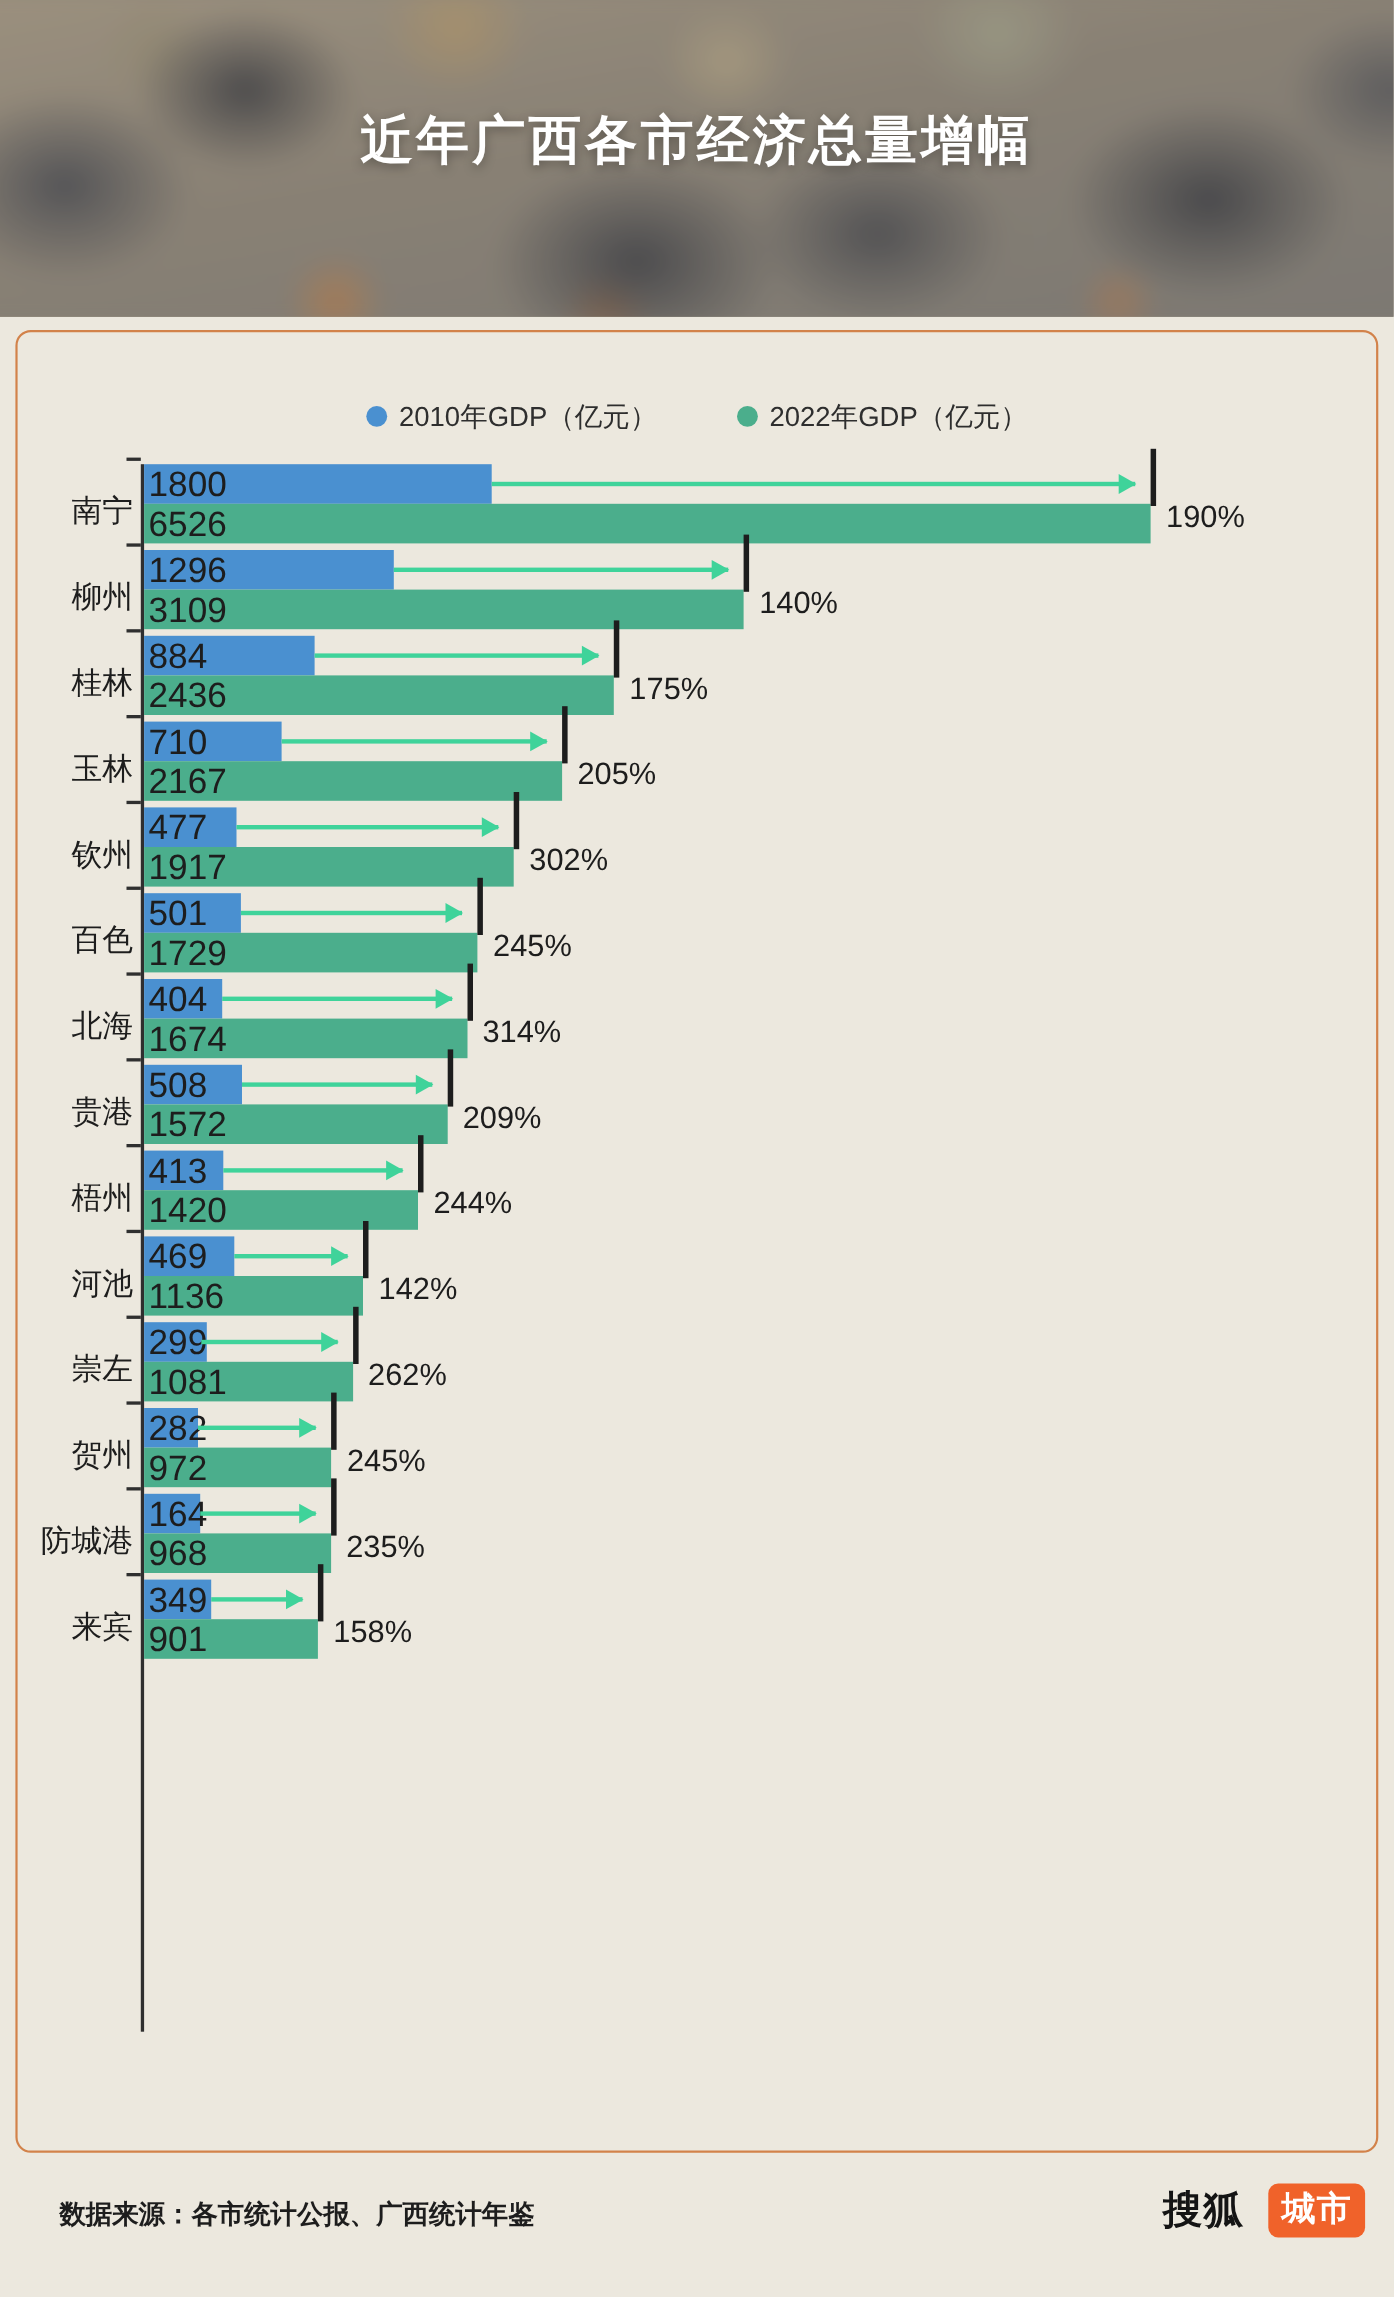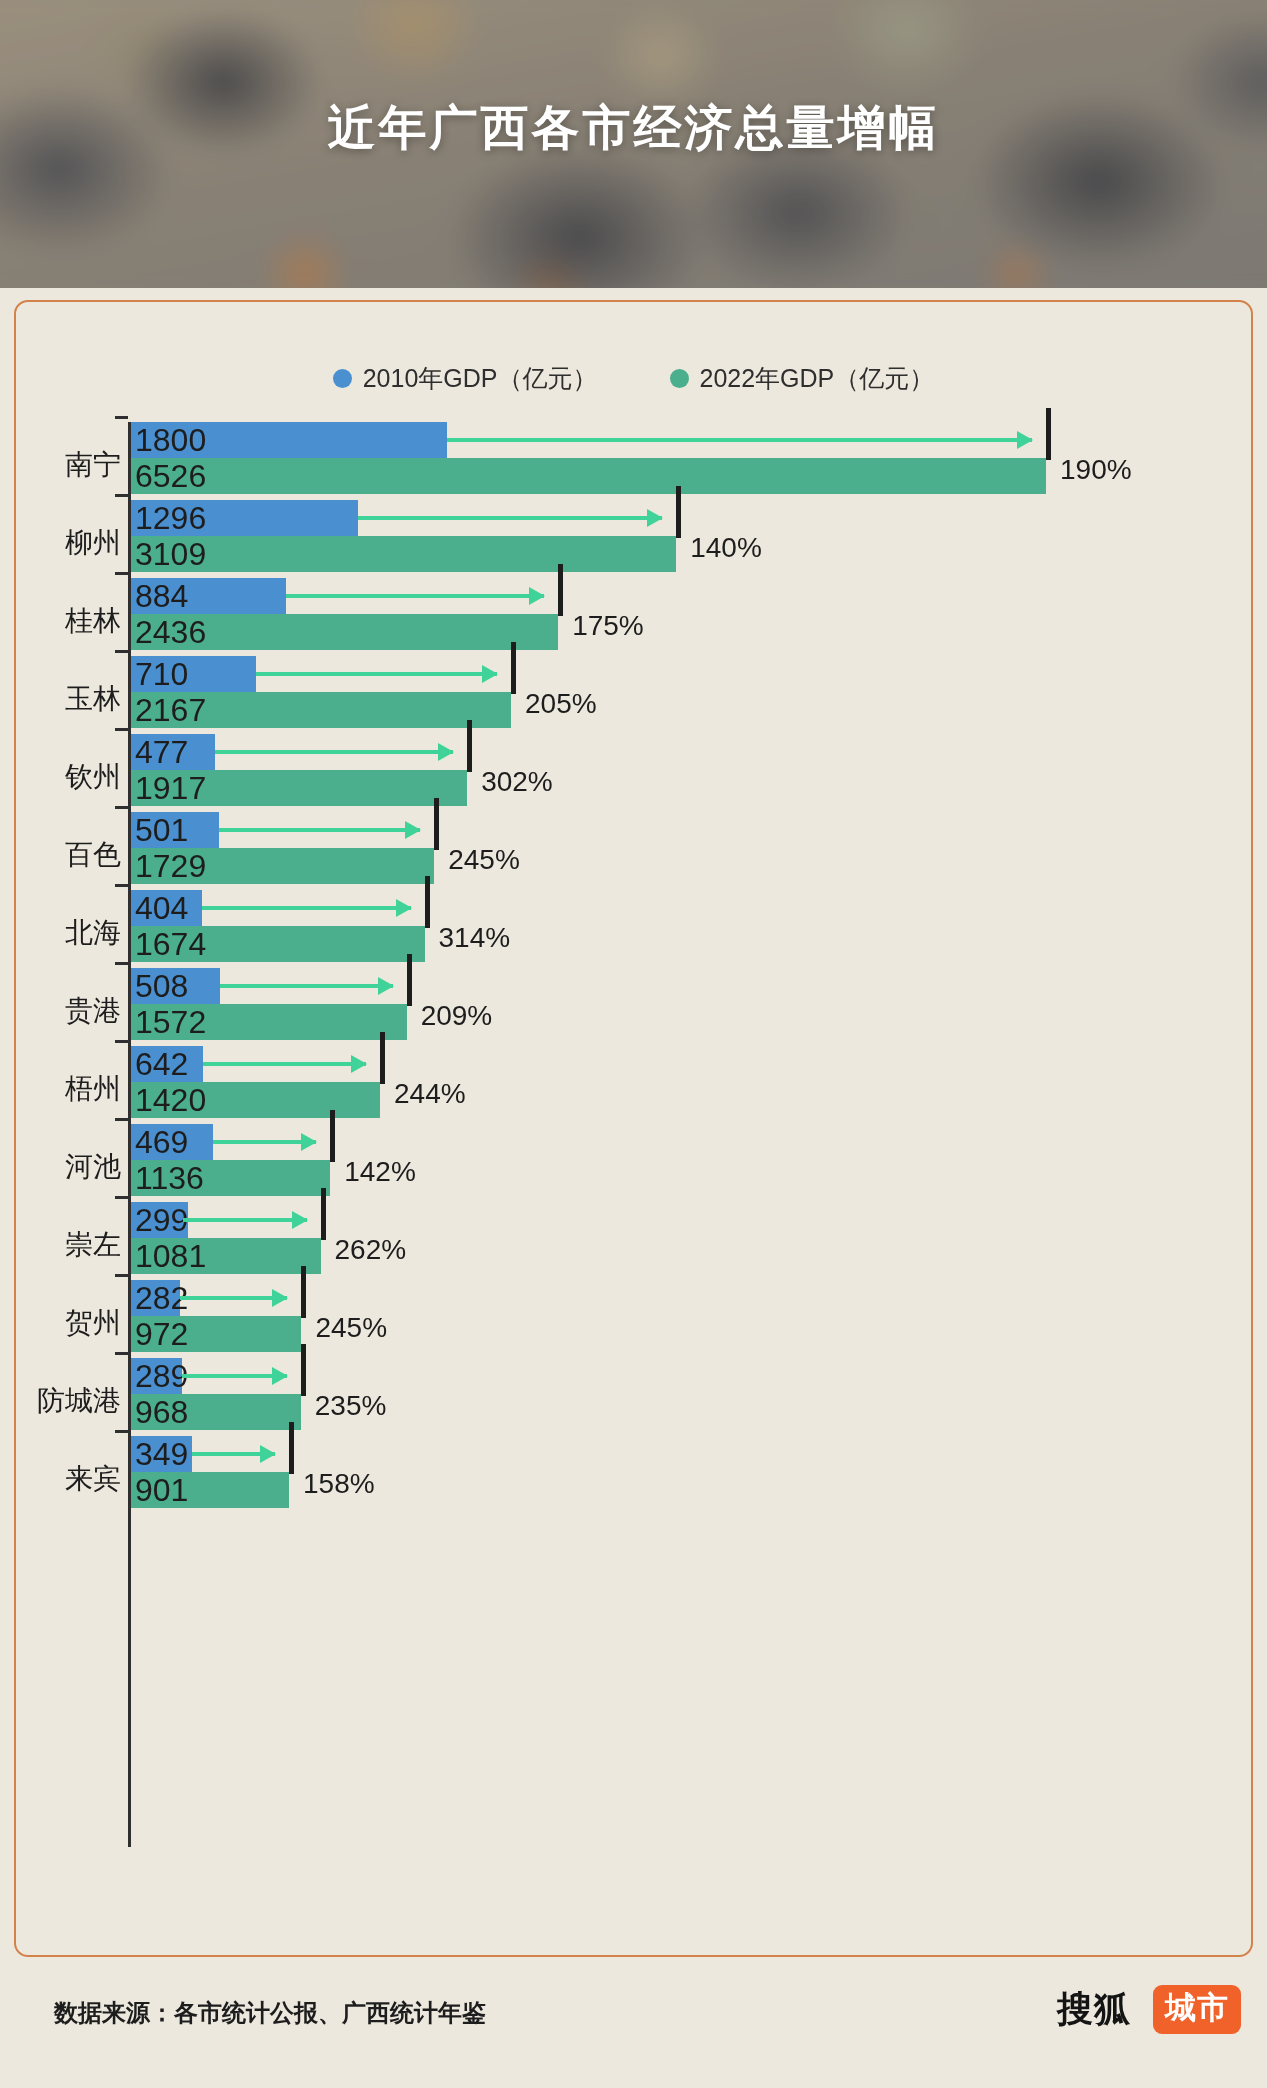--- a/index.html
+++ b/index.html
@@ -277,21 +277,21 @@
             <span class="arrow-head"></span>
           </div>
           <div class="end-tick" style="left: 275.657px;"></div>
           <div class="pct" style="left: 289.657px;">209%</div>
         </div>
         <div class="row" style="top: 624px; width: 469.003px;">
           <div class="cat-wrap">
             <div class="cat-label">梧州</div>
           </div>
           <div class="bar bar-2010" style="width: 72.4214px;">
-            <span class="bar-value">642</span>
+            <span class="bar-value">413</span>
           </div>
           <div class="bar bar-2022" style="width: 249.003px;">
             <span class="bar-value">1420</span>
           </div>
           <div class="arrow" style="left: 72.4214px; width: 162.582px;">
             <span class="arrow-head"></span>
           </div>
           <div class="end-tick" style="left: 249.003px;"></div>
           <div class="pct" style="left: 263.003px;">244%</div>
         </div>
@@ -341,21 +341,21 @@
             <span class="arrow-head"></span>
           </div>
           <div class="end-tick" style="left: 170.445px;"></div>
           <div class="pct" style="left: 184.445px;">245%</div>
         </div>
         <div class="row" style="top: 936px; width: 389.743px;">
           <div class="cat-wrap">
             <div class="cat-label">防城港</div>
           </div>
           <div class="bar bar-2010" style="width: 50.6775px;">
-            <span class="bar-value">289</span>
+            <span class="bar-value">164</span>
           </div>
           <div class="bar bar-2022" style="width: 169.743px;">
             <span class="bar-value">968</span>
           </div>
           <div class="arrow" style="left: 50.6775px; width: 105.066px;">
             <span class="arrow-head"></span>
           </div>
           <div class="end-tick" style="left: 169.743px;"></div>
           <div class="pct" style="left: 183.743px;">235%</div>
         </div>

